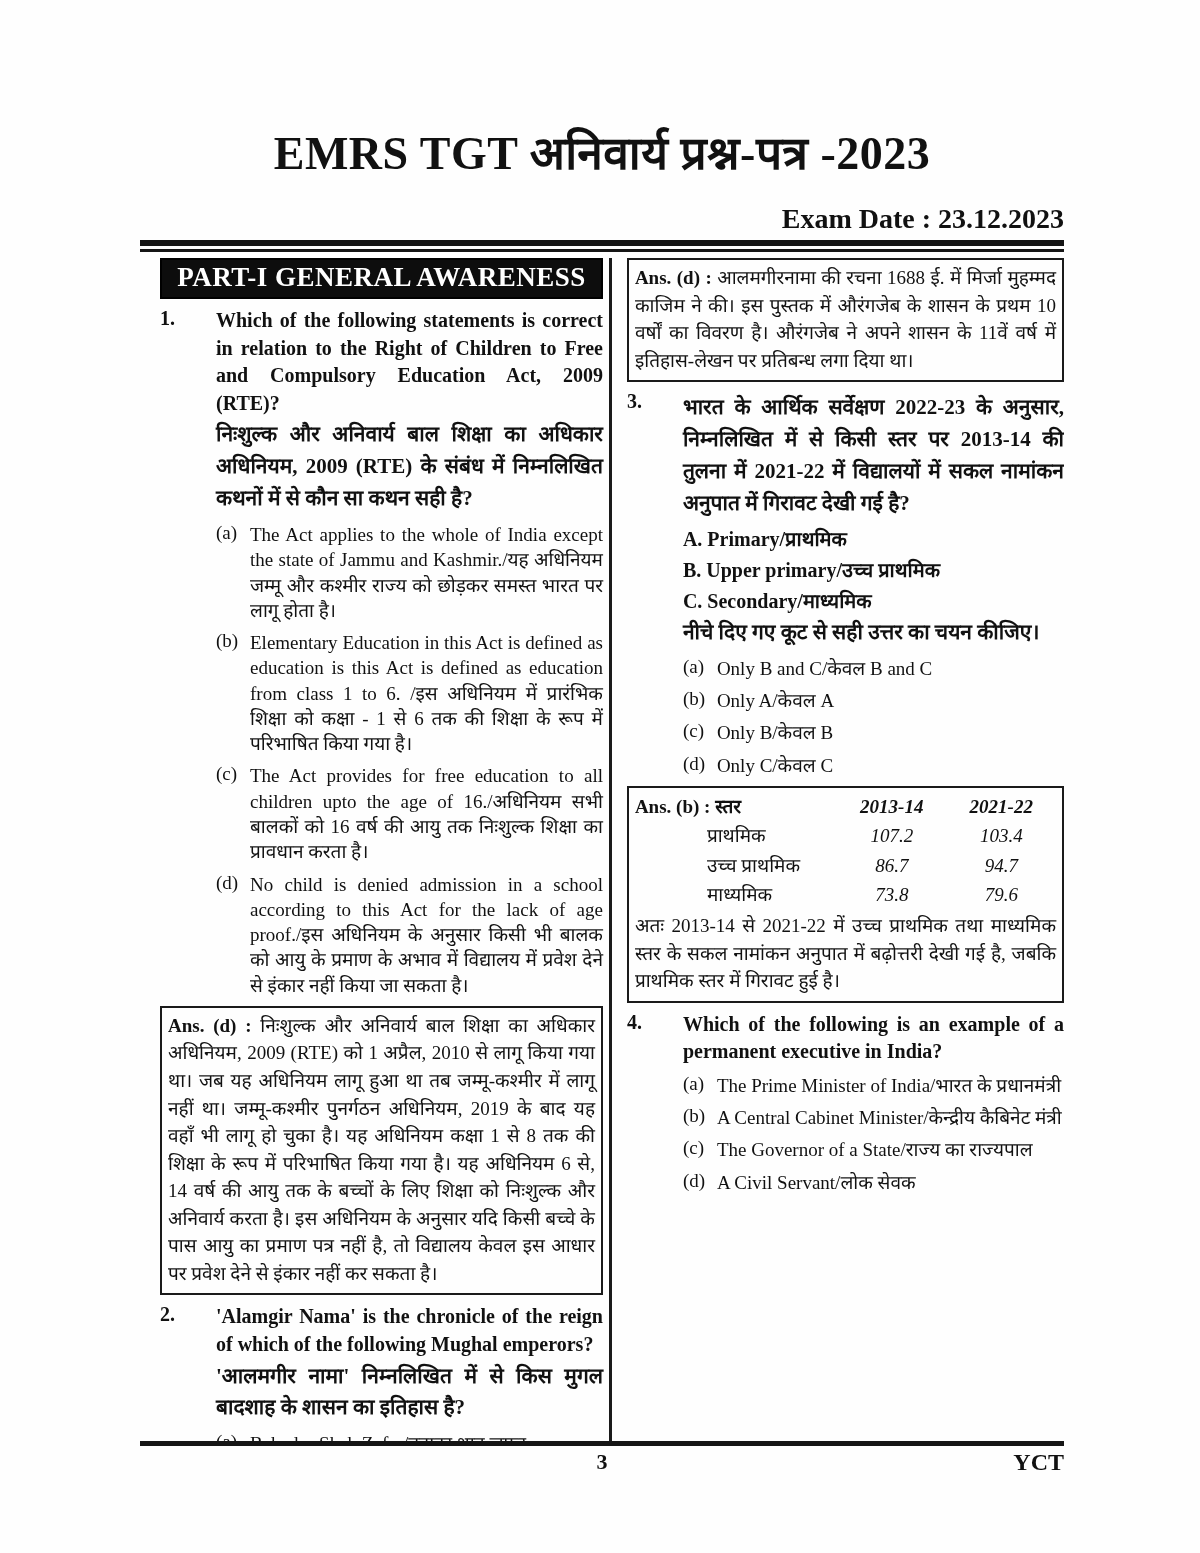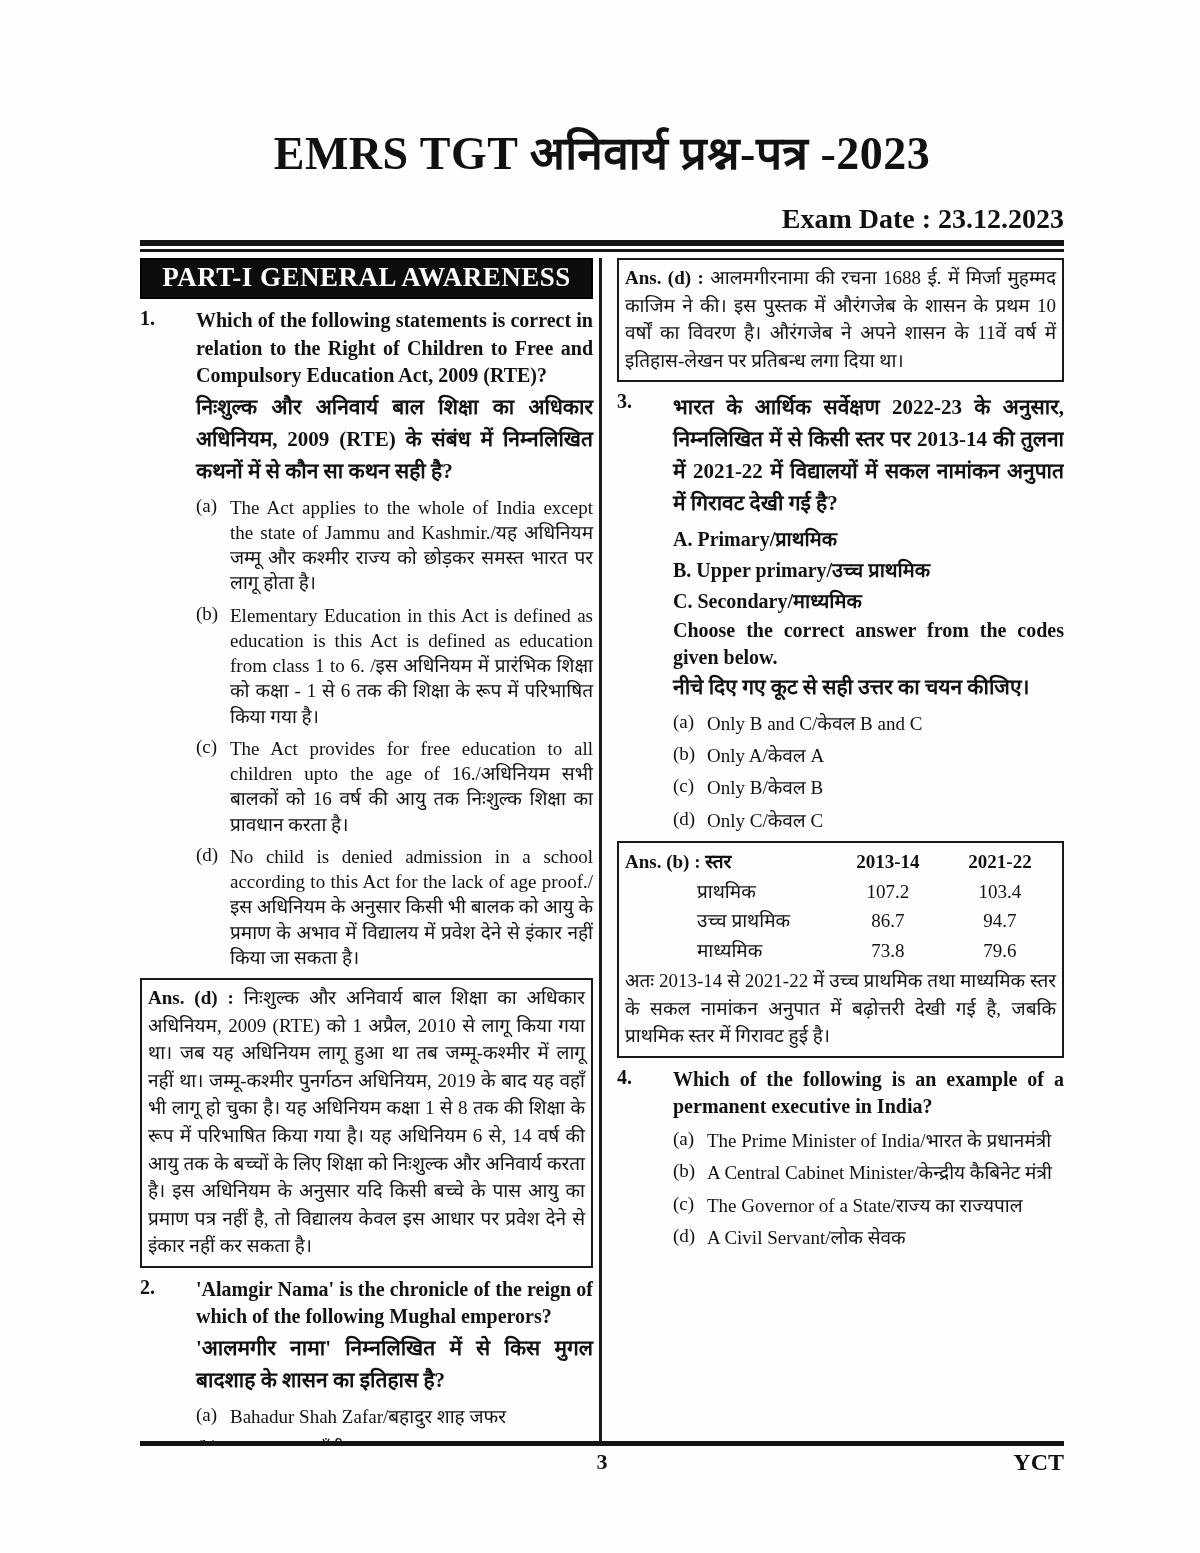--- a/index.html
+++ b/index.html
@@ -29,21 +29,21 @@
   }
   .double-rule {
     margin-top: 5px;
     border-top: 6px solid #151515;
     border-bottom: 3px solid #151515;
     height: 12px;
   }
 
   .columns { display: flex; margin-top: 6px; height: 1188px; }
   .col { overflow: hidden; }
-  .col-left { width: 460px; padding-right: 6px; }
+  .col-left { width: 460px; padding-right: 6px; margin-left: 20px; }
   .col-divider { width: 3px; background: #1a1a1a; }
   .col-right { width: 455px; padding-left: 7px; margin-left: 8px; }
 
   .part-header {
     background: #0d0d0d;
     color: #fff;
     border: 2px solid #000;
     text-align: center;
     font-size: 27px;
     font-weight: bold;
@@ -81,21 +81,21 @@
     font-size: 19px;
     line-height: 1.45;
     text-align: justify;
   }
   .ans-label { font-weight: bold; }
   .ans-text { }
 
   .ger-table { width: 100%; border-collapse: collapse; }
   .ger-table td { font-size: 19px; padding: 1px 0; vertical-align: top; }
   .ger-head { font-weight: bold; }
-  .cell-num { text-align: center; width: 26%; }
+  .cell-num { text-align: center; width: 26%; font-style: italic; }
   .lvl-indent { padding-left: 72px !important; }
   .ans-note { margin-top: 2px; }
 
   .footer { position: absolute; left: 0; right: 0; top: 1437px; }
   .footer-rule { border-top: 5px solid #151515; }
   .footer-row { position: relative; margin-top: 3px; height: 34px; }
   .page-num {
     position: absolute; left: 0; right: 0;
     text-align: center; font-size: 22px; font-weight: bold;
   }
@@ -183,21 +183,20 @@
       <div class="q-block">
         <div class="q-row">
           <div class="q-num">3.</div>
           <div class="q-body">
             <div class="q-hi">भारत के आर्थिक सर्वेक्षण 2022-23 के अनुसार, निम्नलिखित में से किसी स्तर पर 2013-14 की तुलना में 2021-22 में विद्यालयों में सकल नामांकन अनुपात में गिरावट देखी गई है?</div>
             <div class="levels">
               <div class="level-line">A. Primary/प्राथमिक</div>
               <div class="level-line">B. Upper primary/उच्च प्राथमिक</div>
               <div class="level-line">C. Secondary/माध्यमिक</div>
             </div>
-            <div class="q-en">Choose the correct answer from the codes given below.</div>
             <div class="q-hi" style="margin-top:0;">नीचे दिए गए कूट से सही उत्तर का चयन कीजिए।</div>
             <div class="opt">
               <span class="opt-label">(a)</span>
               <span class="opt-text">Only B and C/केवल B and C</span>
             </div>
             <div class="opt">
               <span class="opt-label">(b)</span>
               <span class="opt-text">Only A/केवल A</span>
             </div>
             <div class="opt">

